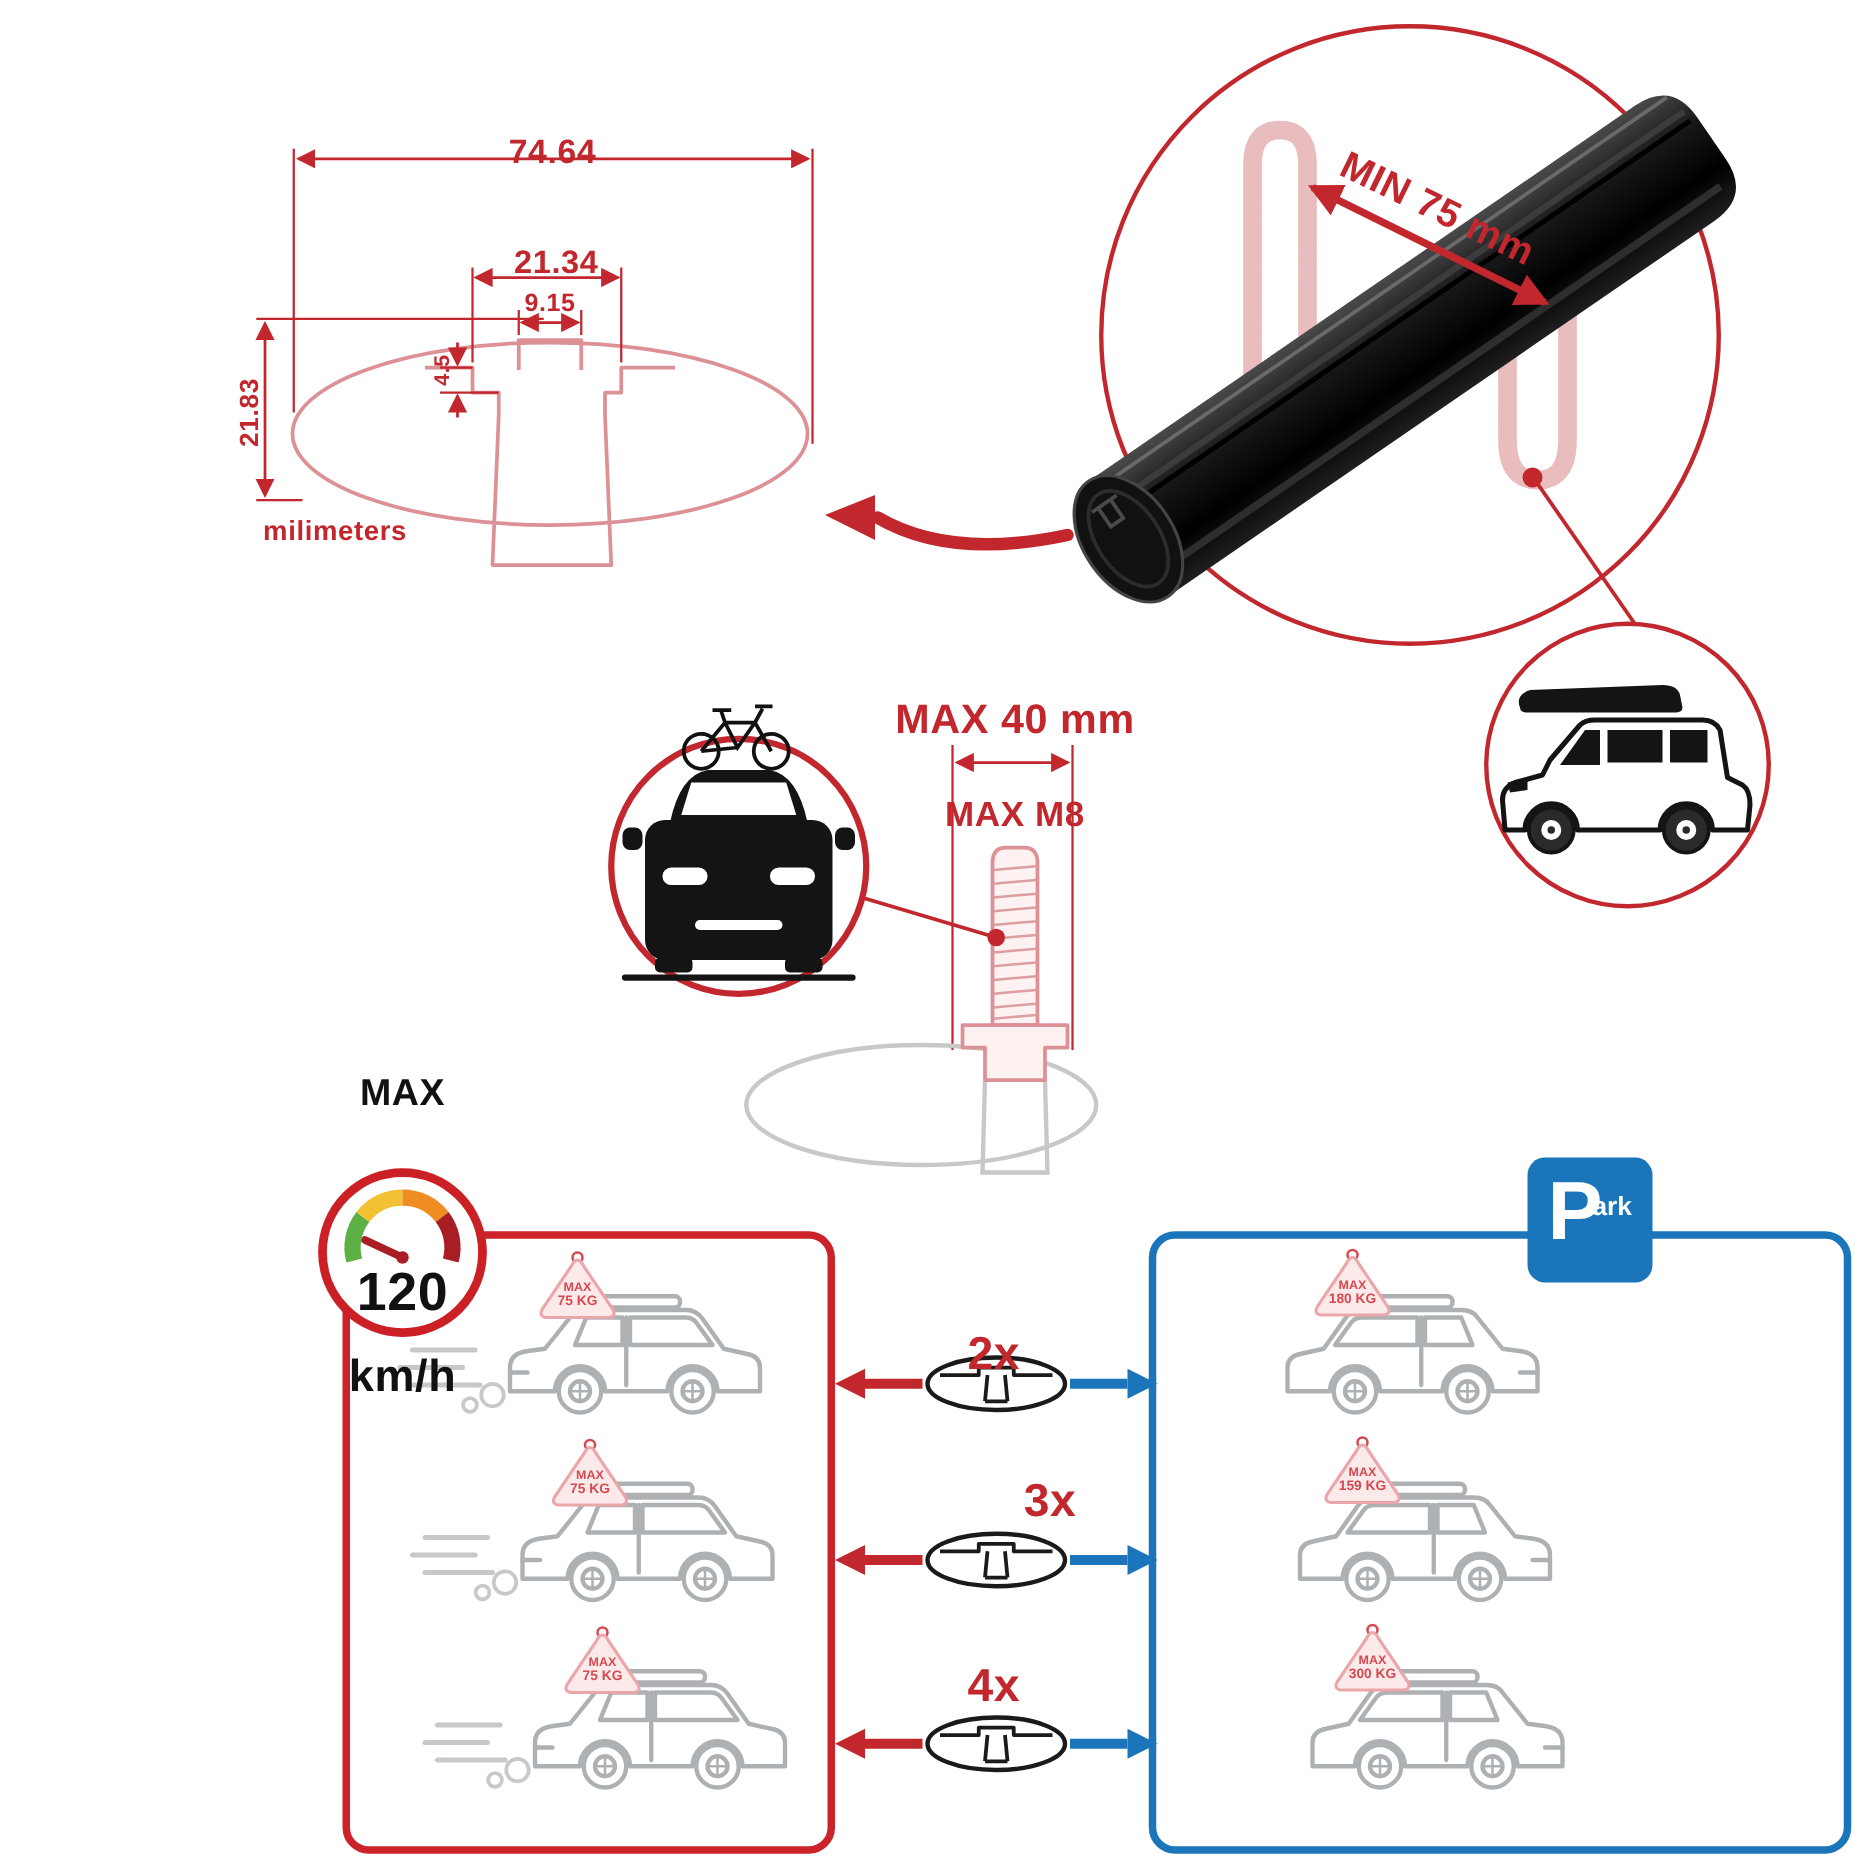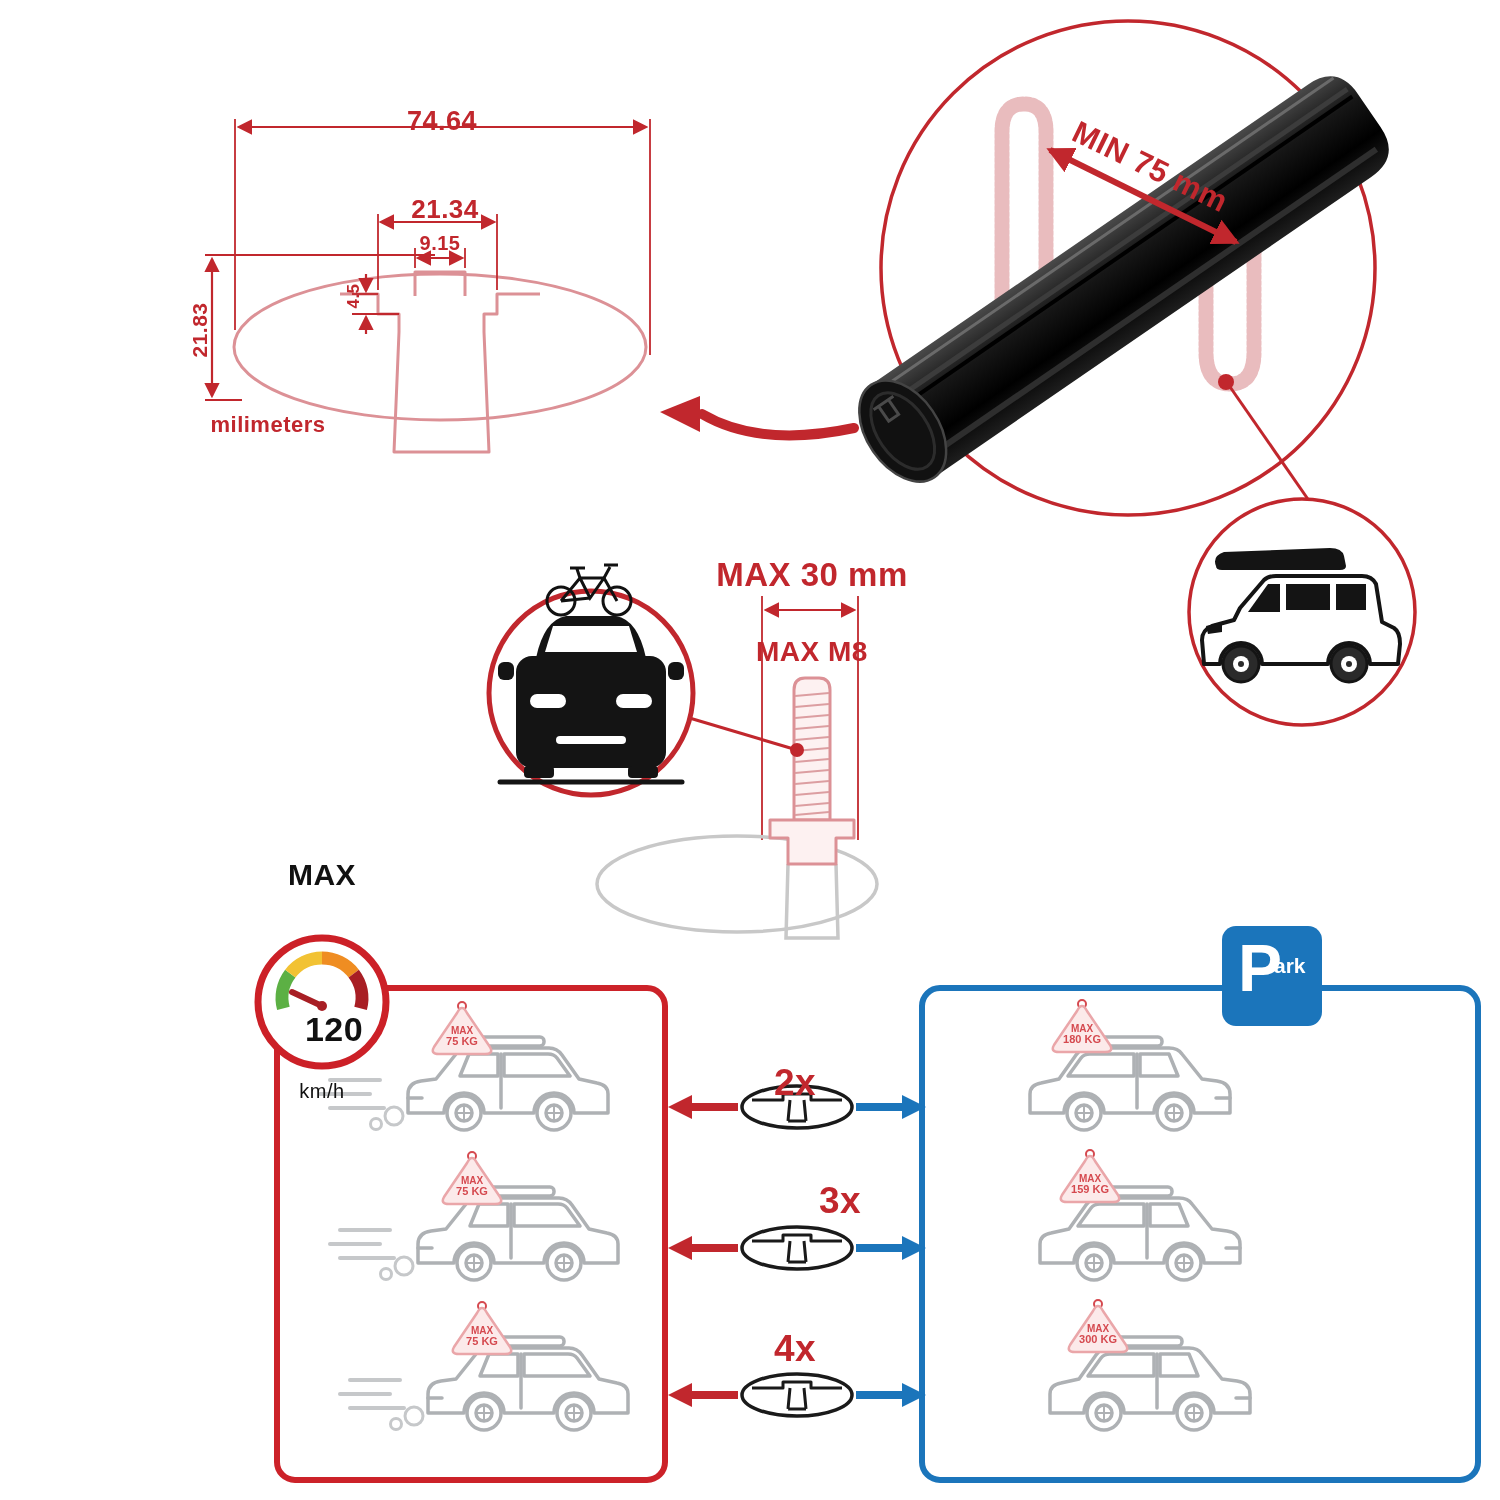--- a/index.html
+++ b/index.html
@@ -257,26 +257,26 @@
 
 <div class="lbl" style="left:442px;top:106px;font-size:27px">74.64</div>
 <div class="lbl" style="left:445px;top:194px;font-size:26px">21.34</div>
 <div class="lbl" style="left:440px;top:232px;font-size:20px">9.15</div>
 <div class="lbl" style="left:354px;top:296px;font-size:17px;transform:translate(-50%,-50%) rotate(-90deg)">4.5</div>
 <div class="lbl" style="left:200px;top:330px;font-size:21px;transform:translate(-50%,-50%) rotate(-90deg)">21.83</div>
 <div class="lbl" style="left:268px;top:412px;font-size:22px">milimeters</div>
 
 <div class="lbl" style="left:1150px;top:167px;font-size:31px;transform:translate(-50%,-50%) rotate(26deg)">MIN 75 mm</div>
 
-<div class="lbl" style="left:812px;top:556px;font-size:33px">MAX 30 mm</div>
+<div class="lbl" style="left:812px;top:556px;font-size:33px">MAX 40 mm</div>
 <div class="lbl" style="left:812px;top:636px;font-size:28px">MAX M8</div>
 
 <div class="lbl blk" style="left:322px;top:858px;font-size:30px">MAX</div>
-<div class="lbl blk" style="left:334px;top:1010px;font-size:34px">120</div>
-<div class="lbl blk" style="left:322px;top:1080px;font-size:20px;font-weight:normal">km/h</div>
+<div class="lbl blk" style="left:322px;top:1010px;font-size:43px">120</div>
+<div class="lbl blk" style="left:322px;top:1080px;font-size:36px;font-weight:bold">km/h</div>
 
 <div class="lbl" style="left:795px;top:1062px;font-size:37px">2x</div>
 <div class="lbl" style="left:840px;top:1180px;font-size:37px">3x</div>
 <div class="lbl" style="left:795px;top:1328px;font-size:37px">4x</div>
 
 <div class="park">
   <span class="p">P</span>
   <span class="ark">ark</span>
 </div>
 

